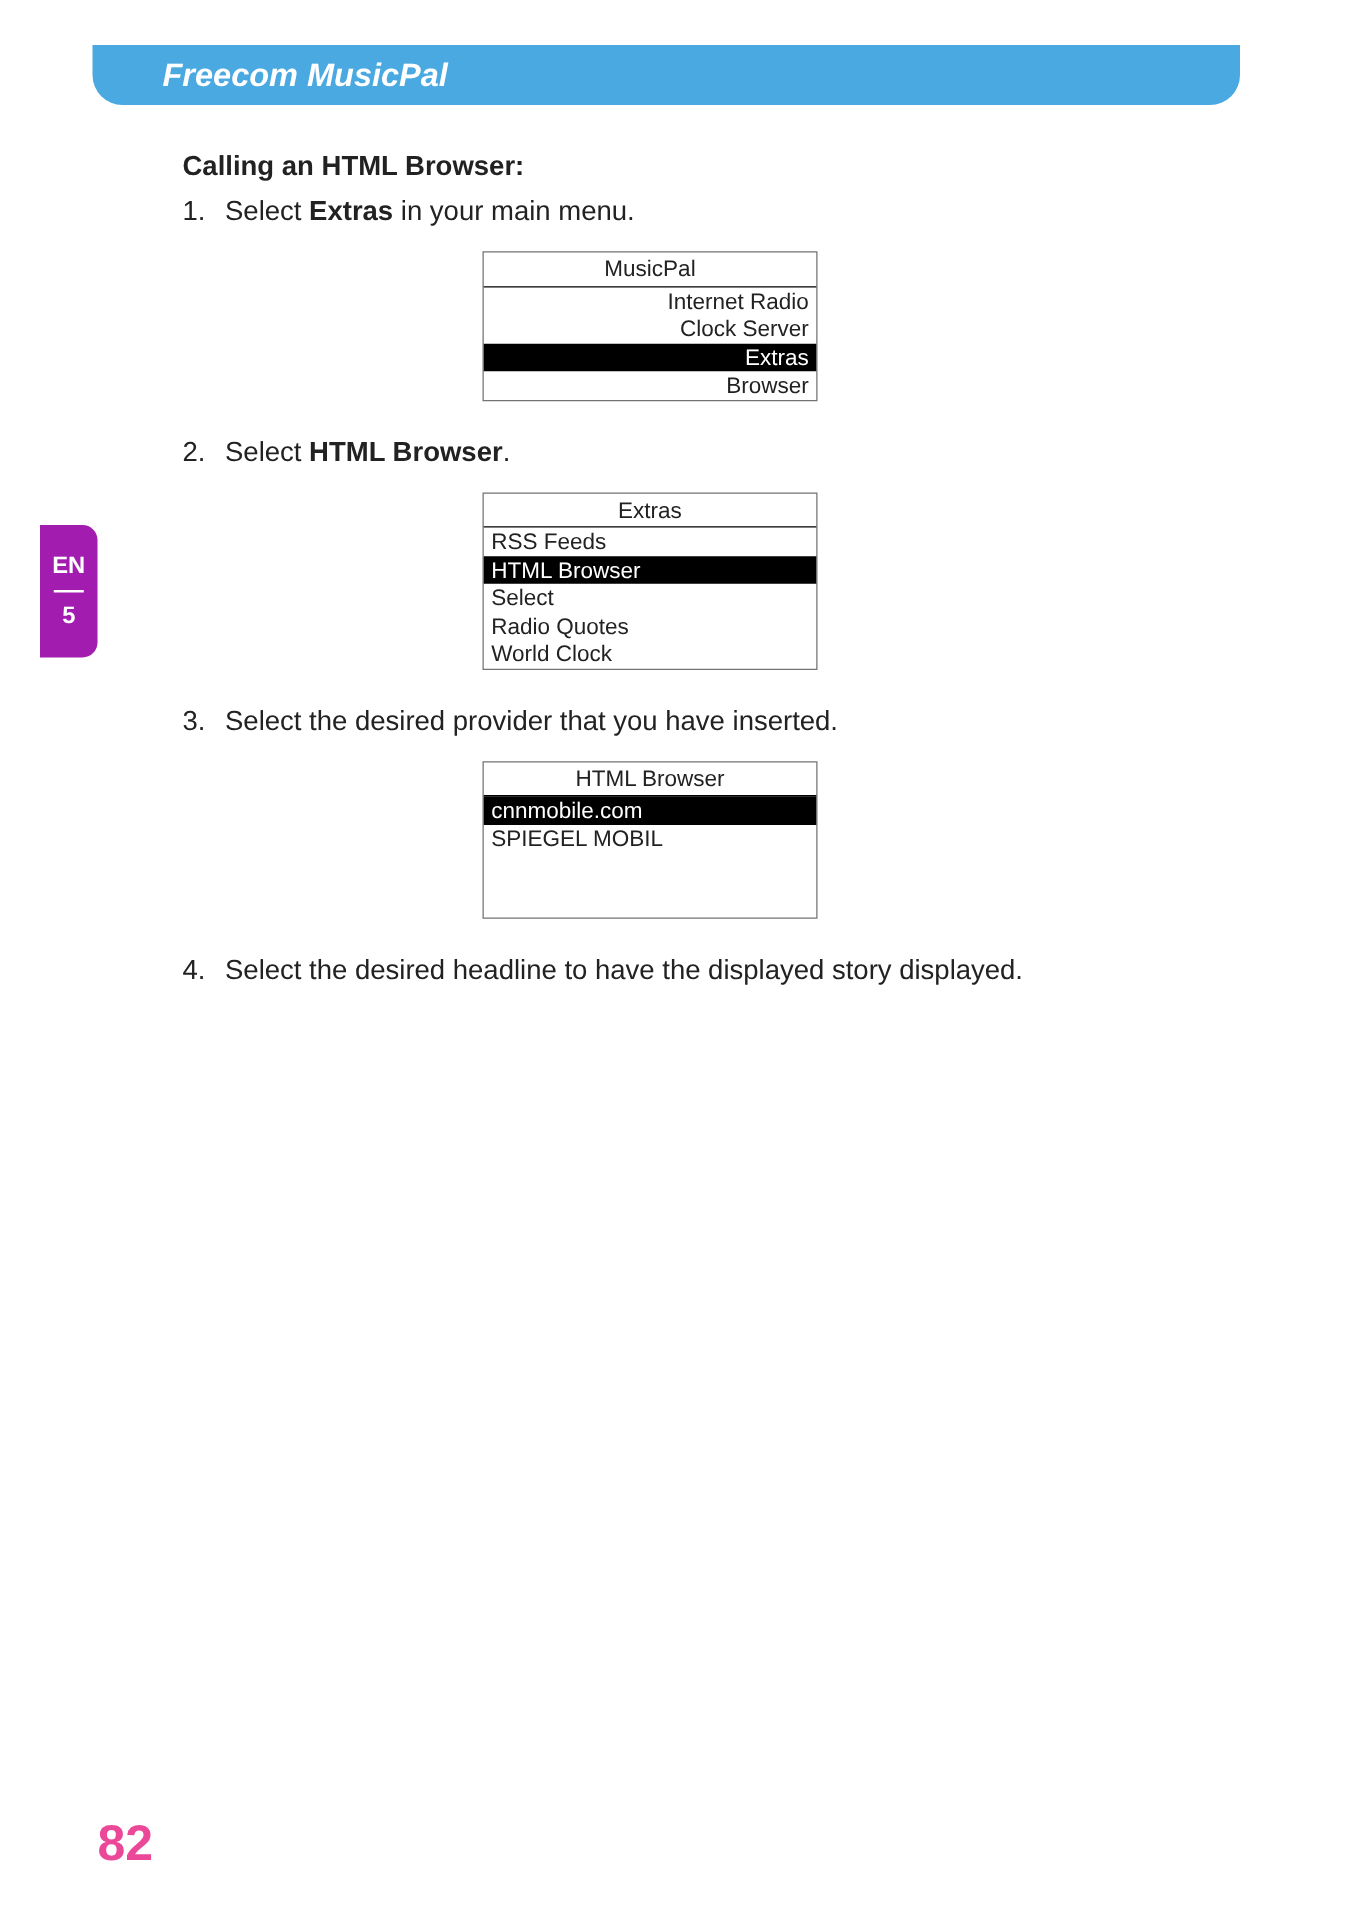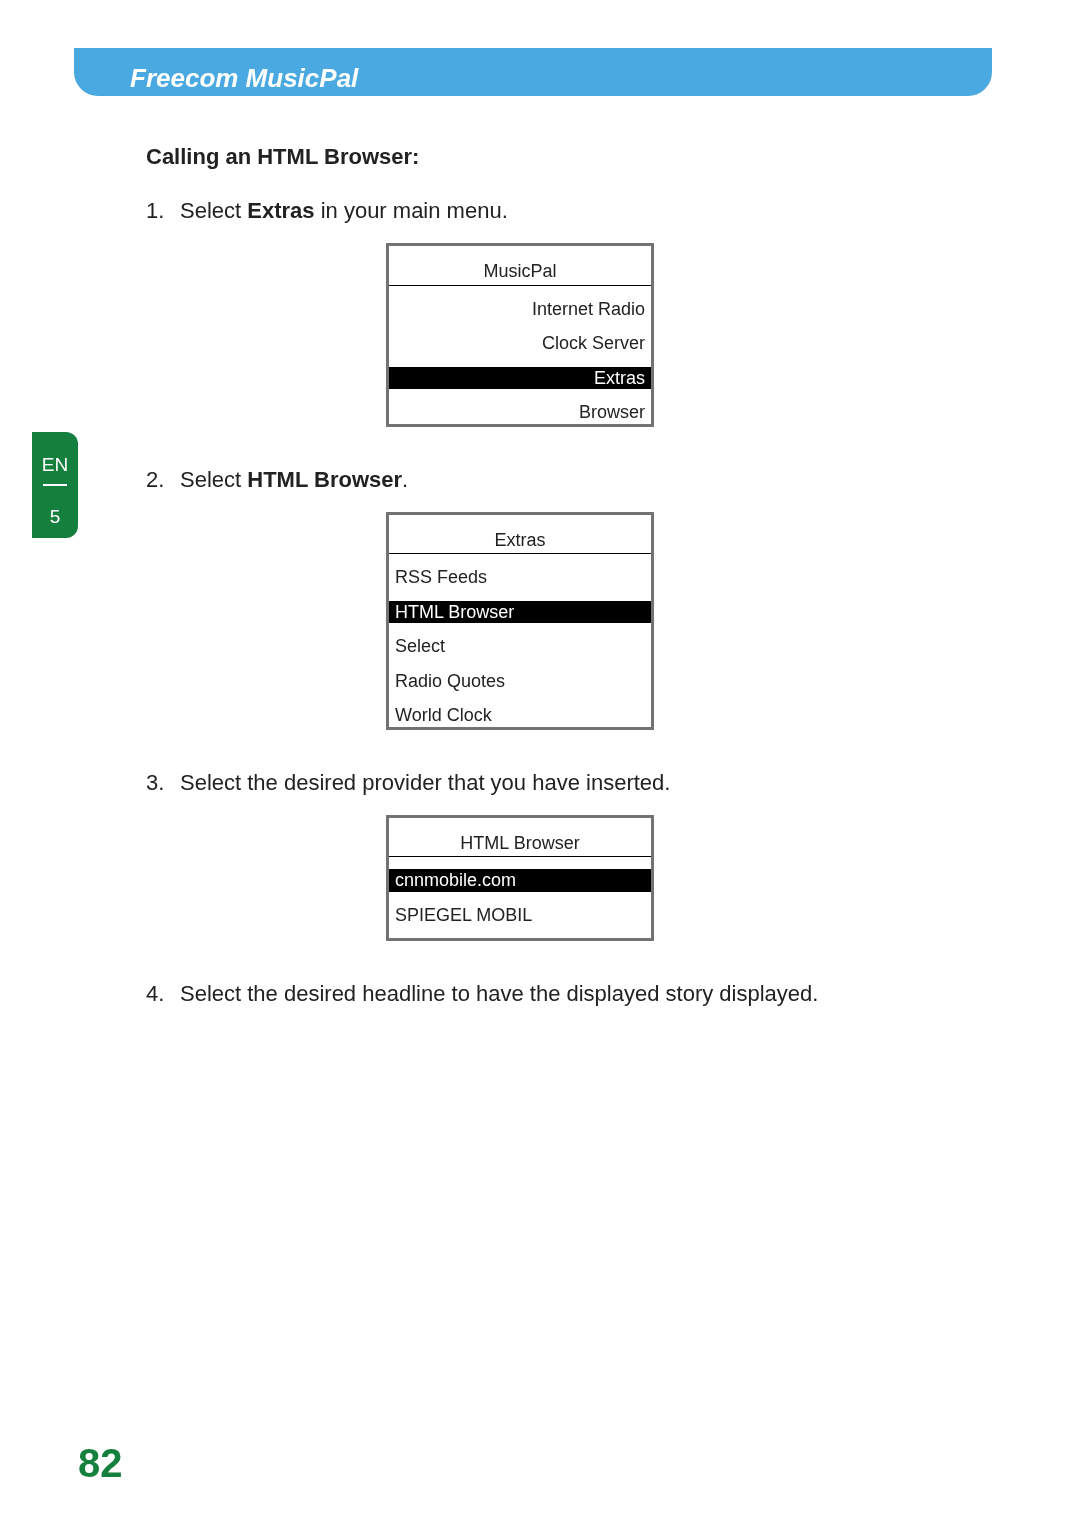--- a/index.html
+++ b/index.html
@@ -1,15 +1,15 @@
 <!DOCTYPE html>
 <html><head>
 <meta charset="utf-8">
 <style>
-  * { box-sizing: border-box; margin-top: 12px; }
+  * { box-sizing: border-box; }
   html, body {
     margin: 0;
     padding: 0;
     width: 1080px;
     height: 1532px;
     background: #fff;
     font-family: "Segoe UI", "Myriad Pro", Arial, sans-serif;
     color: #222;
     position: relative;
   }
@@ -55,21 +55,21 @@
     margin-bottom: 8px;
   }
   ol.steps .num {
     width: 34px;
     flex: 0 0 34px;
   }
   ol.steps .txt { flex: 1; }
   .txt b, .section-title b { font-weight: 700; }
   .menu-box {
     width: 268px;
-    border: 3px solid #737373;
+    border: 1px solid #737373;
     margin: 16px 0 24px 240px;
     font-family: Arial, Helvetica, sans-serif;
     font-size: 18px;
     line-height: 1.25;
     background: #fff;
   }
   .menu-title {
     text-align: center;
     padding: 2px 4px;
   }
@@ -87,41 +87,41 @@
   }
   .menu-box.fixed-height {
     height: 126px;
   }
   .side-tab {
     position: absolute;
     left: 32px;
     top: 420px;
     width: 46px;
     height: 106px;
-    background: #15803d;
+    background: #a21caf;
     border-top-right-radius: 12px;
     border-bottom-right-radius: 12px;
     color: #fff;
     display: flex;
     flex-direction: column;
     align-items: center;
     justify-content: center;
-    font-weight: 400;
+    font-weight: 700;
     font-size: 19px;
   }
   .side-tab .rule {
     width: 24px;
     border-top: 2px solid #fff;
     margin: 8px 0;
   }
   .page-number {
     position: absolute;
     left: 78px;
-    bottom: 46px;
-    color: #15803d;
+    bottom: 34px;
+    color: #ec4899;
     font-weight: 800;
     font-size: 40px;
   }
 </style>
 </head>
 <body>
 
 <div class="header-bar">
   <span class="header-title">Freecom MusicPal</span>
 </div>

